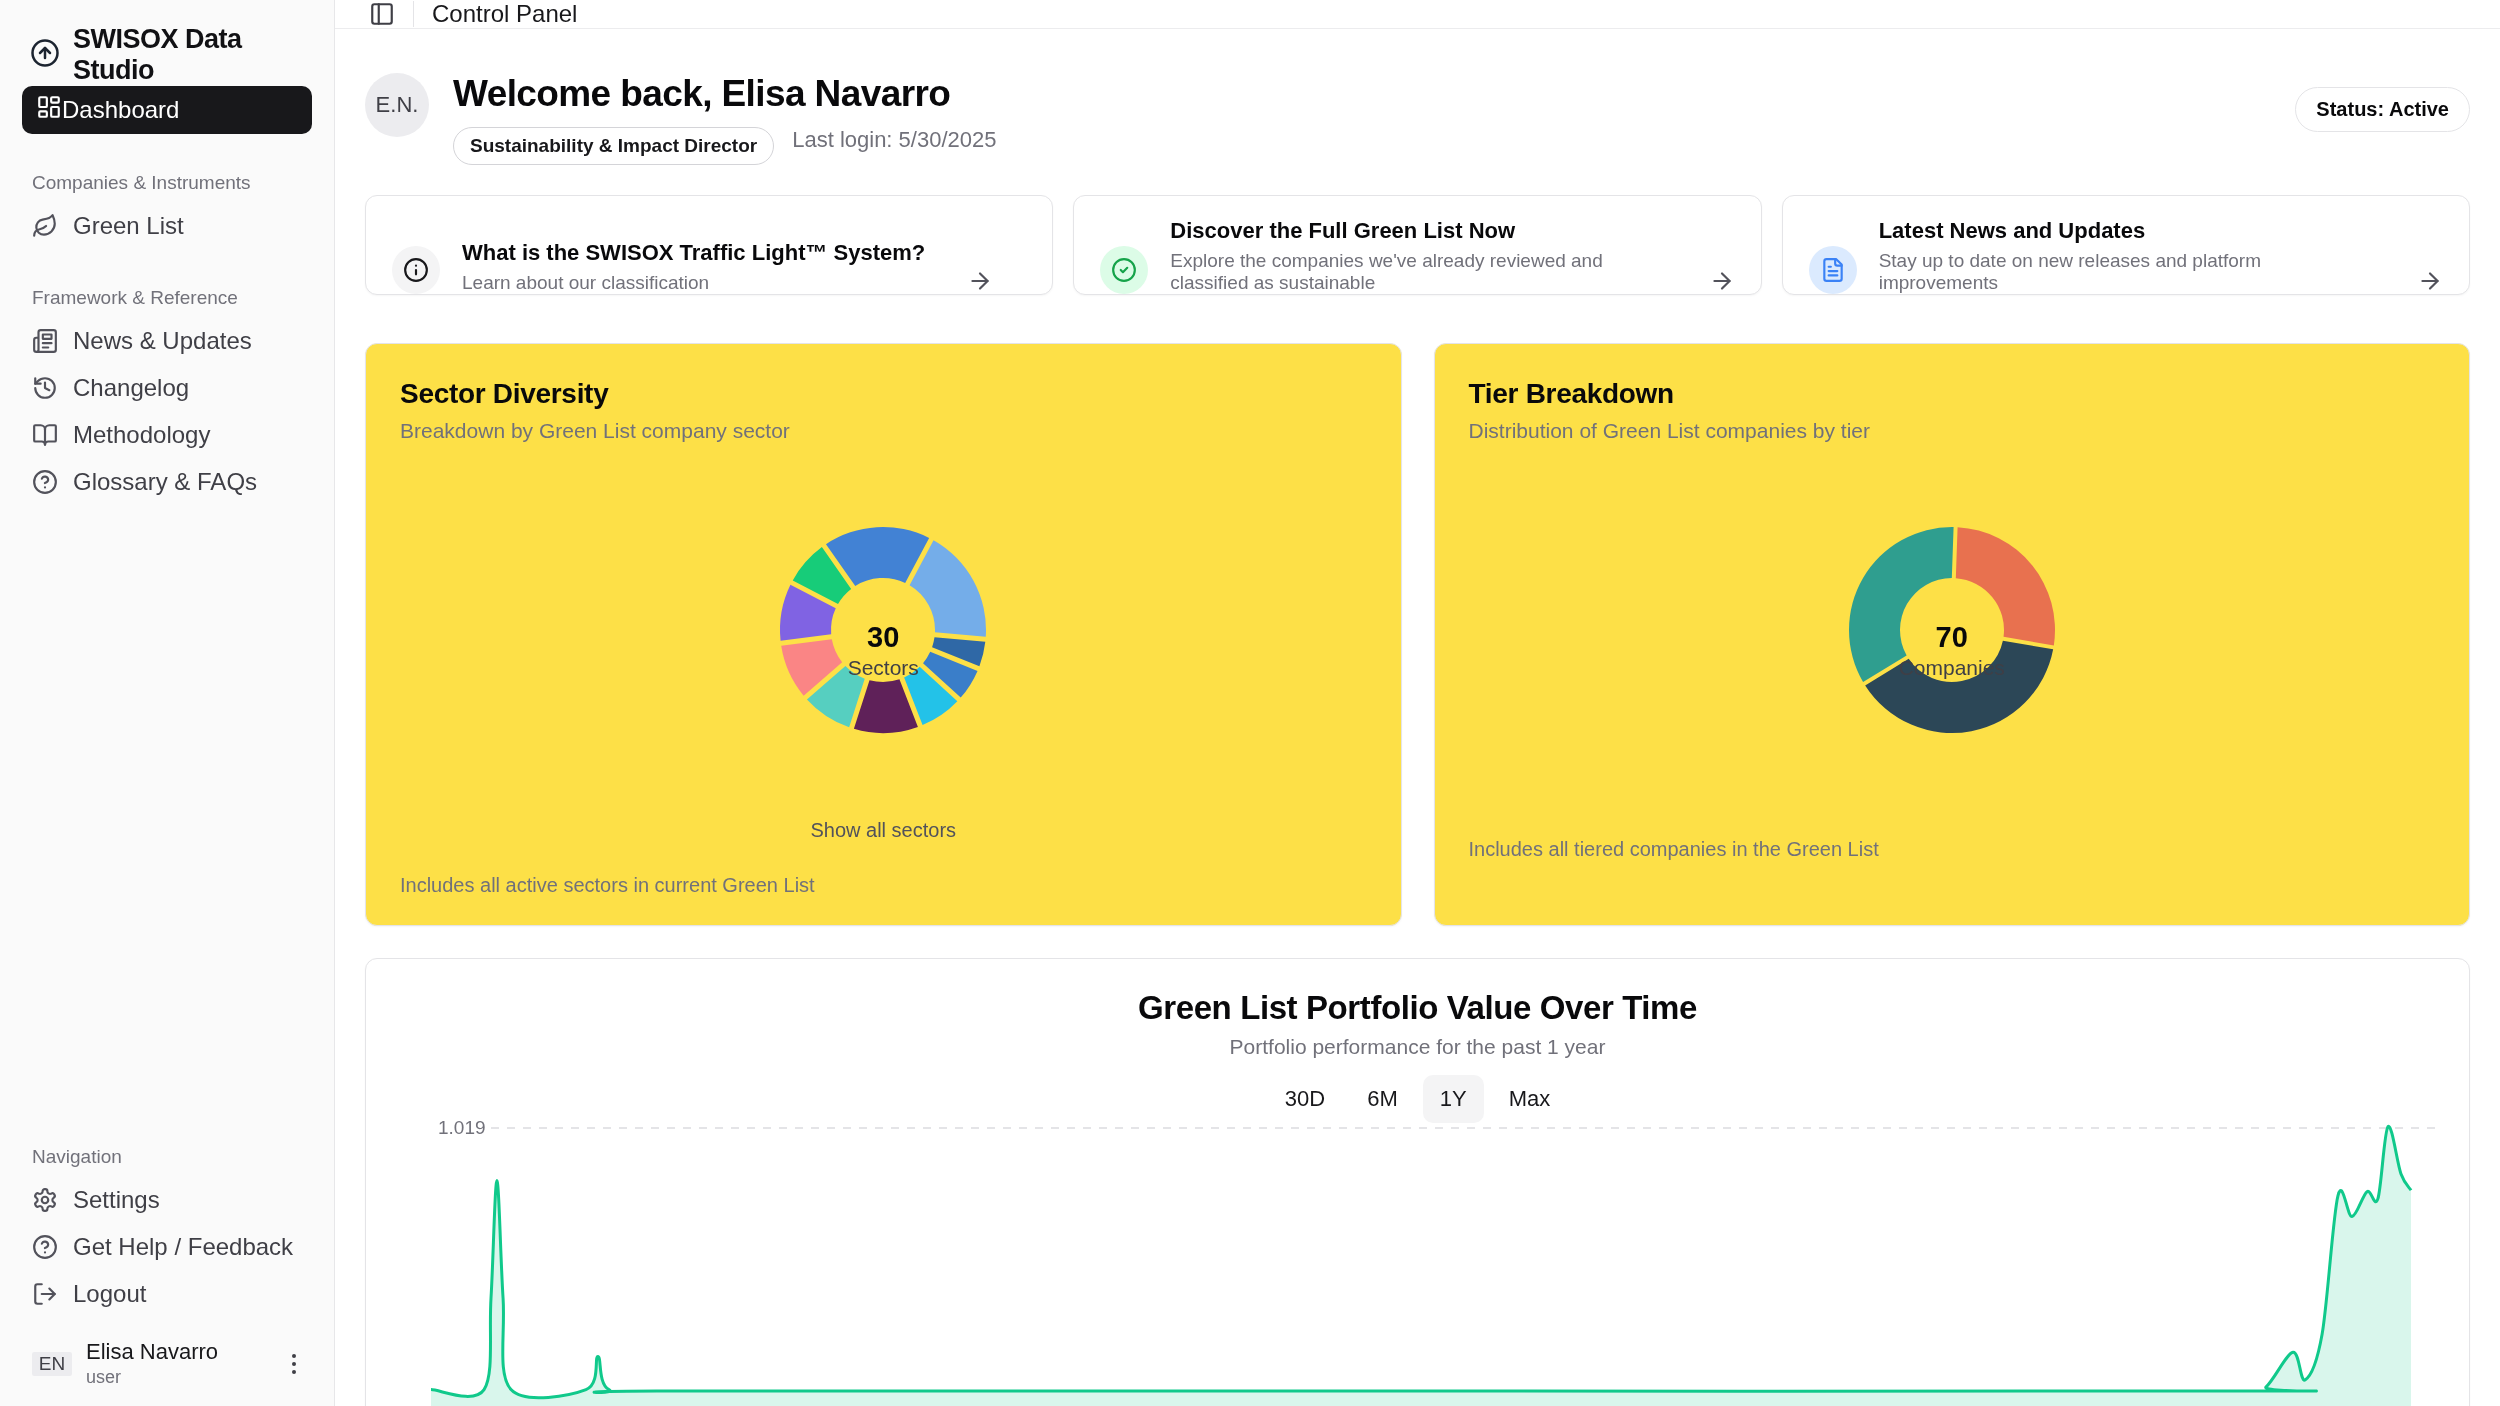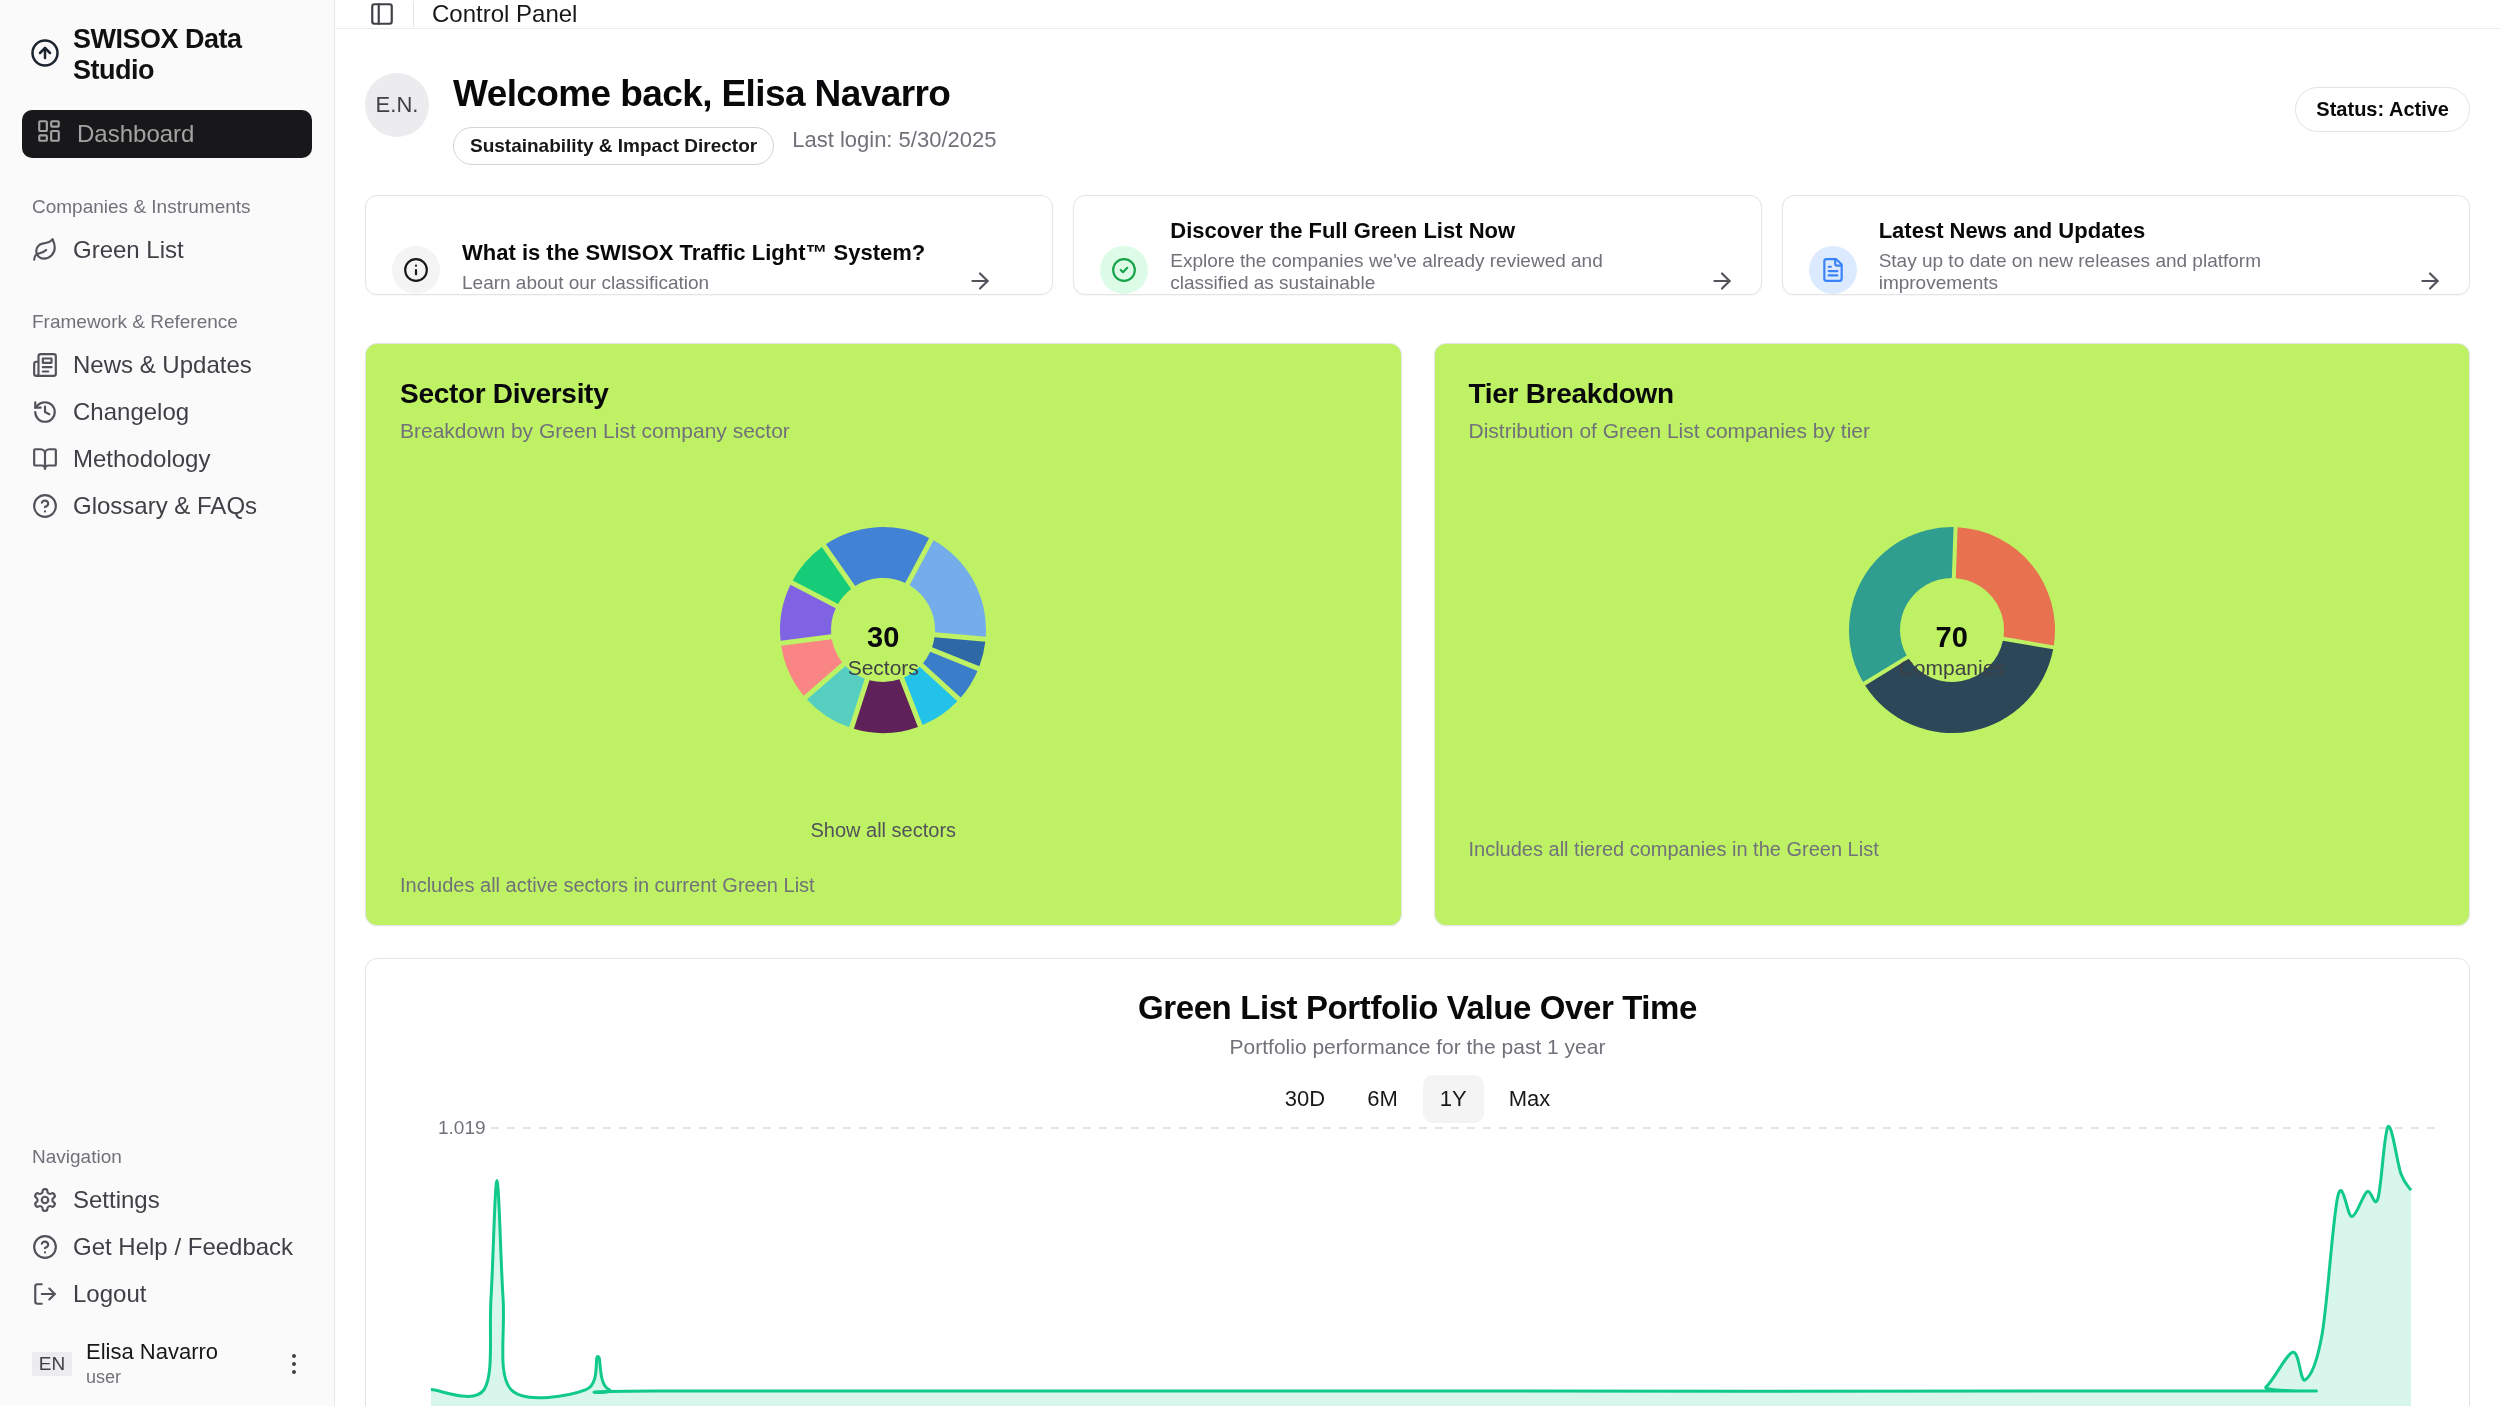--- a/index.html
+++ b/index.html
@@ -4,21 +4,21 @@
 <style>
   * { margin:0; padding:0; box-sizing:border-box; }
   html,body { width:2500px; height:1406px; overflow:hidden; }
   body { font-family:"Liberation Sans", sans-serif; background:#fff; color:#18181b; display:flex; }
 
   
   .sidebar { width:335px; min-width:335px; background:#fafafa; border-right:1px solid #e7e7e9; display:flex; flex-direction:column; padding:0 22px 18px; }
   .logo-row { display:flex; align-items:center; gap:13px; margin-top:24px; padding-left:8px; }
   .logo-row .icon svg { width:30px; height:30px; }
   .app-title { font-size:27px; font-weight:bold; letter-spacing:-0.5px; color:#111114; }
-  .nav-pill { margin-top:24px; height:48px; border-radius:10px; background:#18181b; color:#a3a3a3; display:flex; align-items:center; gap:15px; padding:0 14px; font-size:24px; font-weight:500; }
+  .nav-pill { height:48px; border-radius:10px; background:#18181b; color:#ffffff; display:flex; align-items:center; padding:0 14px; font-size:24px; font-weight:500; }
   .nav-pill .icon svg { width:26px; height:26px; }
   .section-label { font-size:19px; color:#71717a; margin:38px 0 8px 10px; }
   .nav-item { height:47px; display:flex; align-items:center; gap:15px; padding:0 10px; font-size:24px; color:#3f3f46; border-radius:10px; cursor:pointer; }
   .nav-item .icon { color:#52525b; display:flex; }
   .nav-item .icon svg { width:26px; height:26px; }
   .sidebar-spacer { flex:1; }
   .user-row { margin-top:22px; display:flex; align-items:center; gap:14px; padding:0 10px; }
   .user-avatar { width:40px; height:24px; border-radius:2px; background:#ececef; display:flex; align-items:center; justify-content:center; font-size:19px; color:#3f3f46; }
   .user-meta { flex:1; }
   .user-name { font-size:22px; color:#18181b; }
@@ -50,21 +50,21 @@
   .icon-circle svg { width:26px; height:26px; }
   .ic-gray { background:#f4f4f5; color:#18181b; }
   .ic-green { background:#dcfce7; color:#16a34a; }
   .ic-blue { background:#dbeafe; color:#3b82f6; }
   .info-title { font-size:22px; font-weight:600; color:#09090b; }
   .info-sub { font-size:19px; color:#71717a; margin-top:6px; }
   .info-arrow { color:#52525b; display:flex; margin-left:20px; }
   .info-arrow svg { width:26px; height:26px; }
 
   .chart-cards { margin-top:48px; display:grid; grid-template-columns:1fr 1fr; gap:32px; }
-  .chart-card { height:583px; border:1px solid #e4e4e7; border-radius:12px; background:#bef264; padding:34px 34px 28px; display:flex; flex-direction:column; box-shadow:0 1px 2px rgba(0,0,0,.04); }
+  .chart-card { height:583px; border:1px solid #e4e4e7; border-radius:12px; background:#fde047; padding:34px 34px 28px; display:flex; flex-direction:column; box-shadow:0 1px 2px rgba(0,0,0,.04); }
   .card-h2 { font-size:28px; font-weight:bold; letter-spacing:-0.3px; color:#09090b; }
   .card-sub { font-size:21px; color:#71717a; margin-top:9px; }
   .donut-wrap { height:330px; margin-top:22px; position:relative; display:flex; align-items:center; justify-content:center; }
   .donut-center { position:absolute; text-align:center; }
   .donut-value { font-size:29px; font-weight:bold; color:#09090b;margin-top:40px; }
   .donut-label { font-size:21px; color:#3f3f46; margin-top:2px; }
   .donut-link { text-align:center; font-size:20px; color:#52525b; margin-top:24px; cursor:pointer; }
   .card-foot { font-size:20px; color:#71717a; margin-top:auto; }
   .card-foot.raised { margin-bottom:36px; }
 

